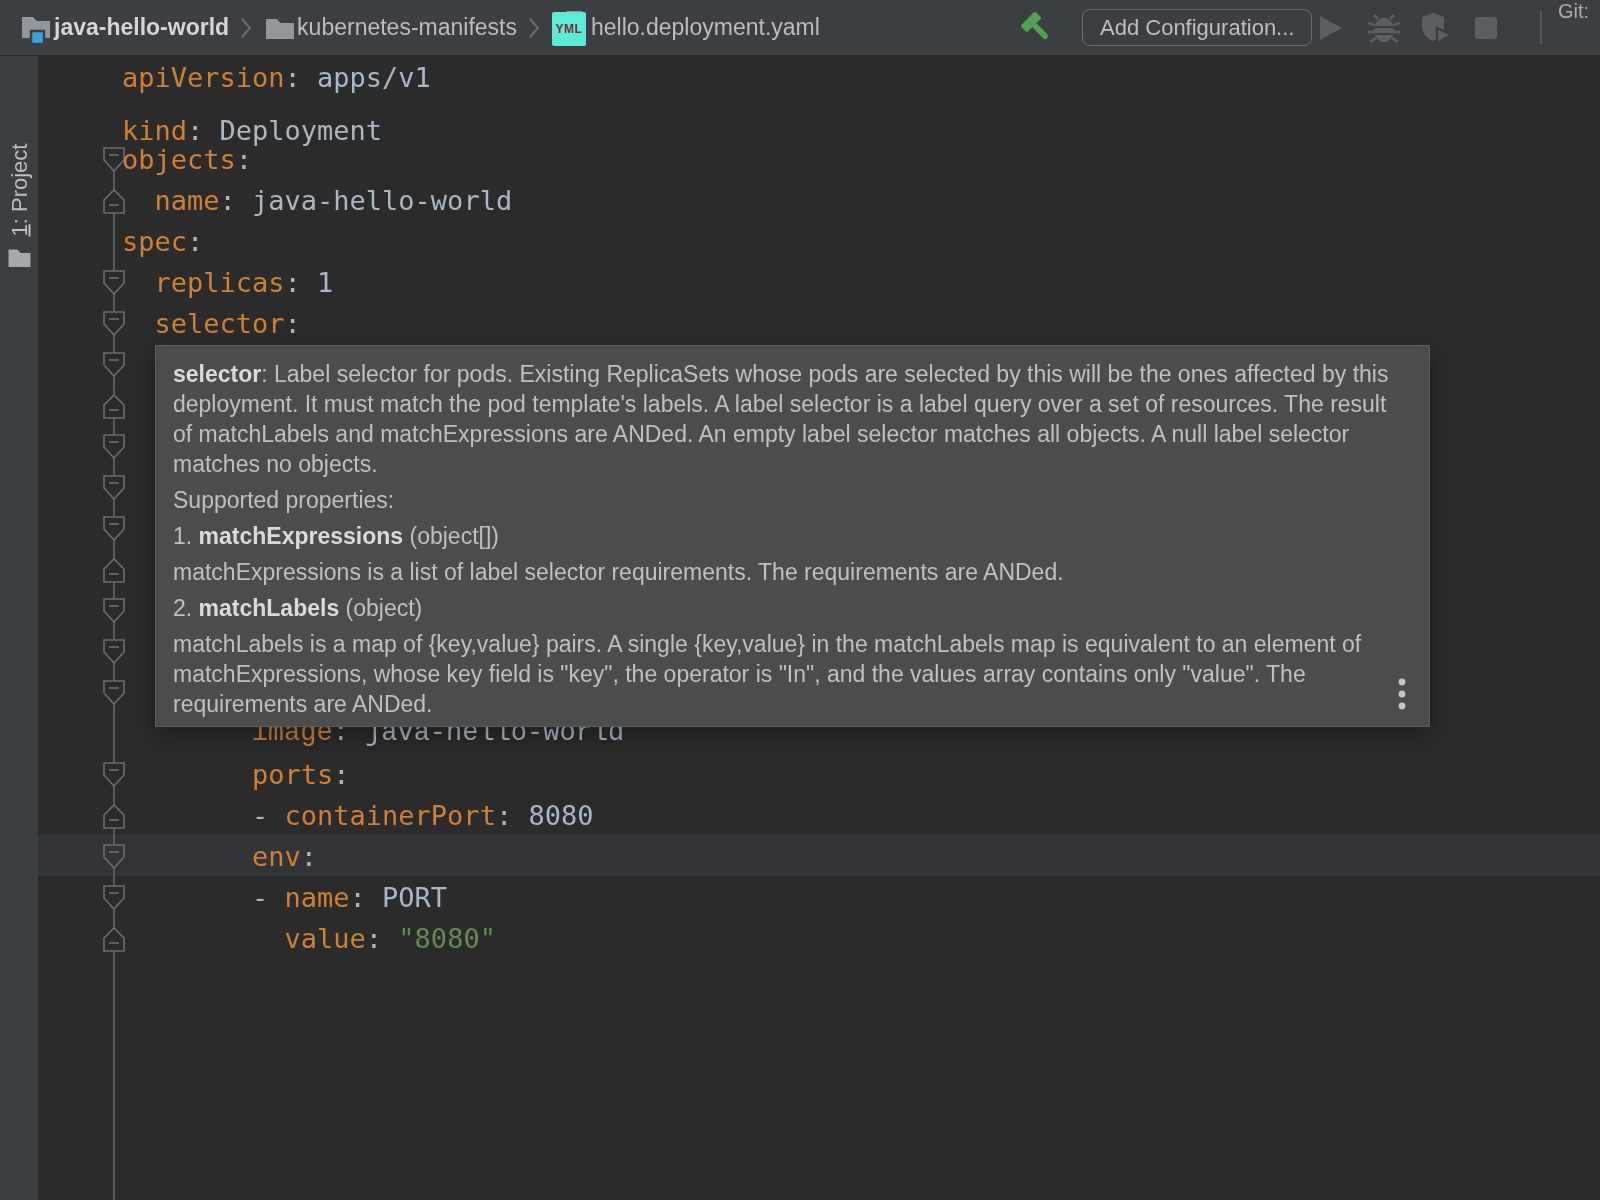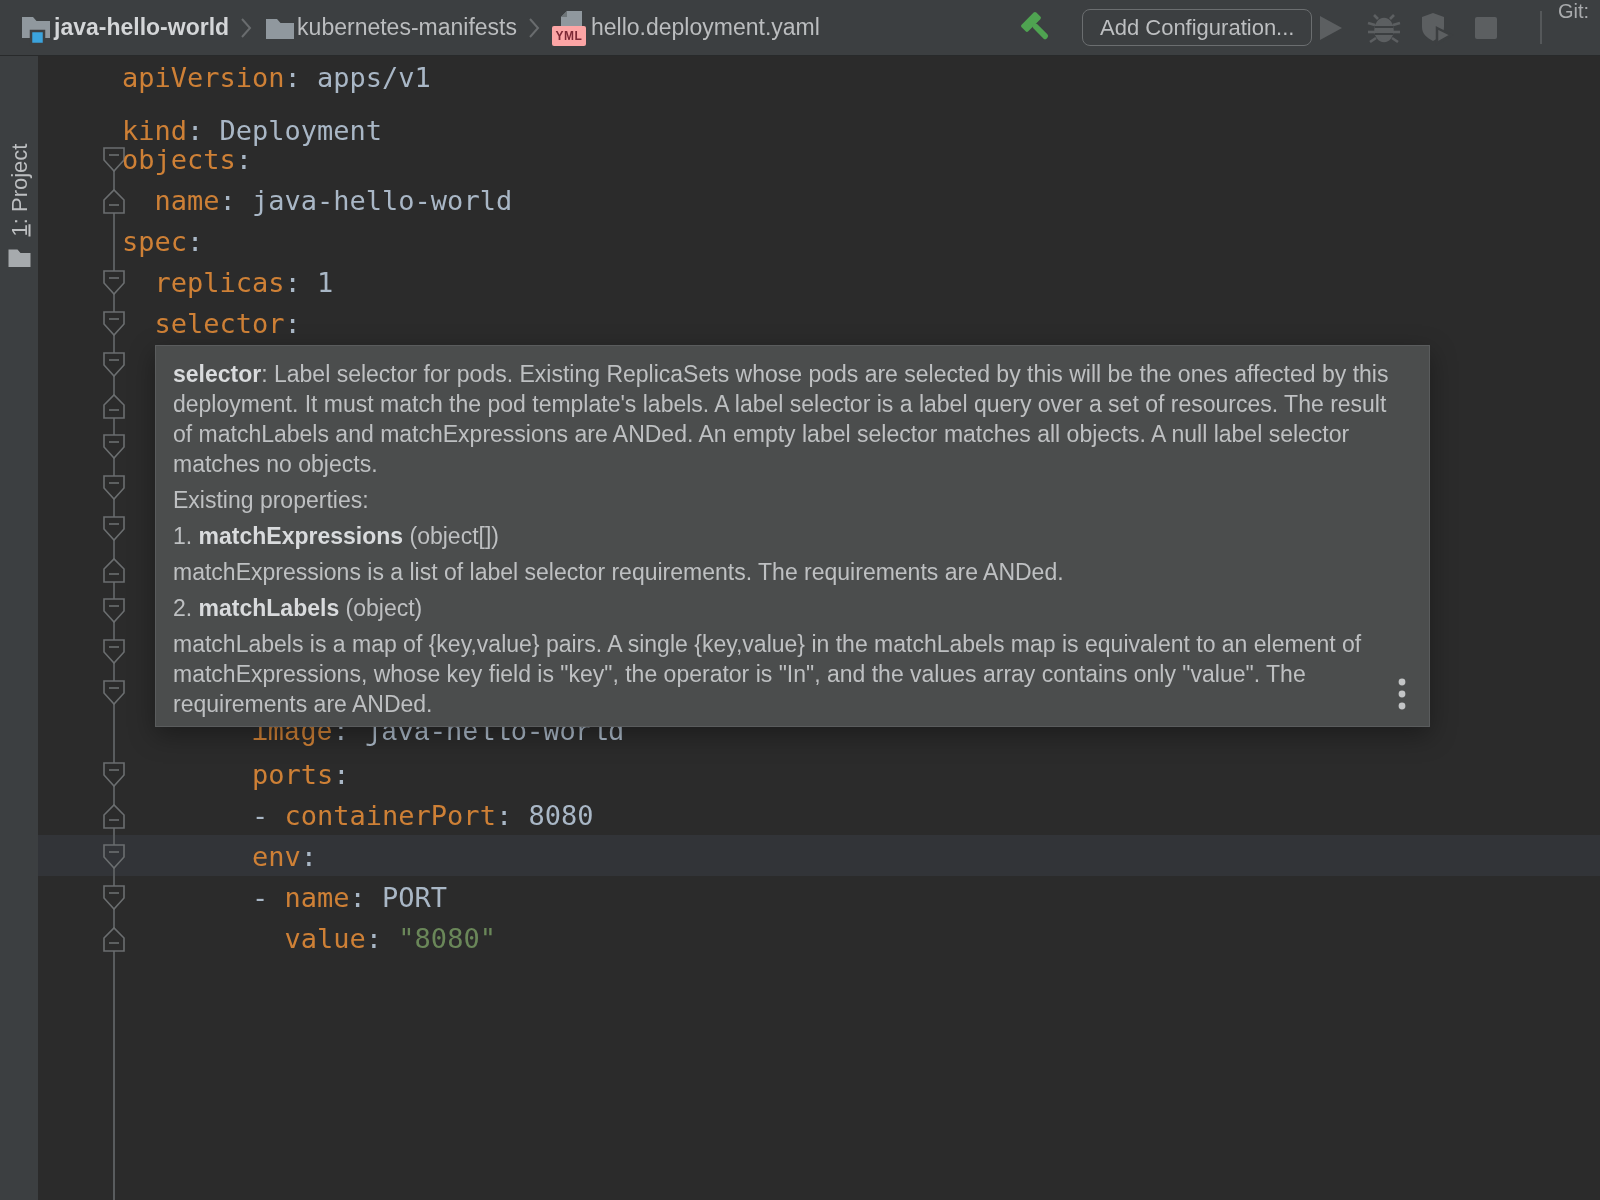--- a/index.html
+++ b/index.html
@@ -111,21 +111,21 @@
           <polyline points="3,3 11,12 3,21" fill="none" stroke="#696C6E" stroke-width="2"></polyline>
         </svg>
     </span>
 
     <div class="crumb">
       <span style="position:relative; width:40px; height:40px; display:inline-block;">
         <svg width="40" height="40" viewBox="0 0 40 40" style="position:absolute; top:0; left:0;">
           <path d="M16 3 h15 v17 H10 v-11 Z" fill="#90989E"></path>
           <path d="M16 3 v6 h-6 Z" fill="#6E7578"></path>
         </svg>
-        <span style="position:absolute; left:1px; bottom:2px; width:34px; height:20px; background:#fca5a5; border-radius:2px; color:#7D2935; font-size:12px; font-weight:bold; display:flex; align-items:center; justify-content:center; letter-spacing:.5px;">YML</span>
+        <span style="position:absolute; left:1px; bottom:2px; width:34px; height:34px; background:#5eead4; border-radius:2px; color:#7D2935; font-size:12px; font-weight:bold; display:flex; align-items:center; justify-content:center; letter-spacing:.5px;">YML</span>
       </span>
       <span>hello.deployment.yaml</span>
     </div>
   </div>
 
   <div class="tb-icon" style="left:1019px;">
     <svg width="38" height="38" viewBox="0 0 38 38">
       <g transform="rotate(-45 19 19)" fill="#4FA351">
         <rect x="8" y="5" width="22" height="10" rx="2"></rect>
         <rect x="16" y="14" width="6" height="20" rx="2.5"></rect>
@@ -316,21 +316,21 @@
     <div class="code-line" style="top: 754px;"><span class="tok-plain">        </span><span class="tok-key">ports</span><span class="tok-plain">:</span></div>
     <div class="code-line" style="top: 795px;"><span class="tok-plain">        - </span><span class="tok-key">containerPort</span><span class="tok-plain">: 8080</span></div>
     <div class="code-line" style="top: 836px;"><span class="tok-plain">        </span><span class="tok-key">env</span><span class="tok-plain">:</span></div>
     <div class="code-line" style="top: 877px;"><span class="tok-plain">        - </span><span class="tok-key">name</span><span class="tok-plain">: PORT</span></div>
     <div class="code-line" style="top: 918px;"><span class="tok-plain">          </span><span class="tok-key">value</span><span class="tok-plain">: </span><span class="tok-string">"8080"</span></div>
   </div>
 
 <div class="doc-tooltip">
   <p><span class="tt-bold">selector</span><span>: Label selector for pods. Existing ReplicaSets whose pods are selected by this will be the ones affected by this deployment. It must match the pod template's labels. A label selector is a label query over a set of resources. The result of matchLabels and matchExpressions are ANDed. An empty label selector matches all objects. A null label selector matches no objects.</span></p>
 
-  <p>Existing properties:</p>
+  <p>Supported properties:</p>
 
   <p><span>1. </span><span class="tt-bold">matchExpressions</span><span> (object[])</span></p>
   <p>matchExpressions is a list of label selector requirements. The requirements are ANDed.</p>
 
   <p><span>2. </span><span class="tt-bold">matchLabels</span><span> (object)</span></p>
   <p>matchLabels is a map of {key,value} pairs. A single {key,value} in the matchLabels map is equivalent to an element of matchExpressions, whose key field is "key", the operator is "In", and the values array contains only "value". The requirements are ANDed.</p>
 
   <span class="kebab">
     <svg width="10" height="36" viewBox="0 0 10 36">
       <circle cx="5" cy="5" r="3.4" fill="#C3C5C6"></circle>

